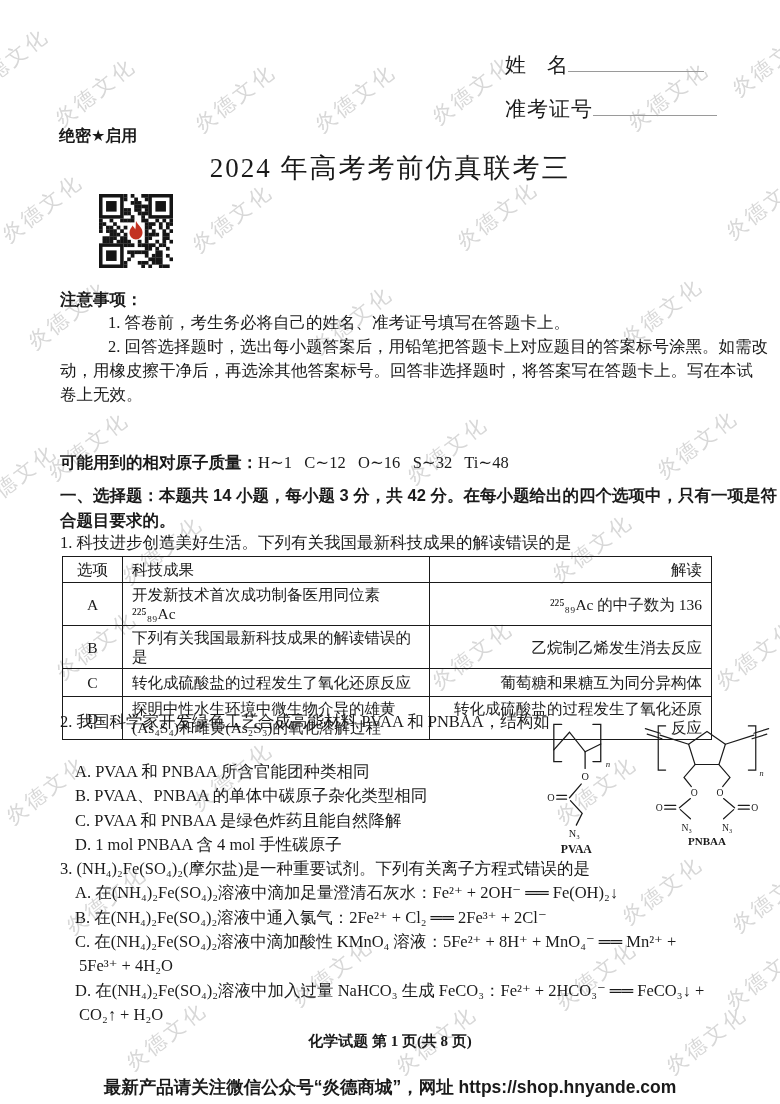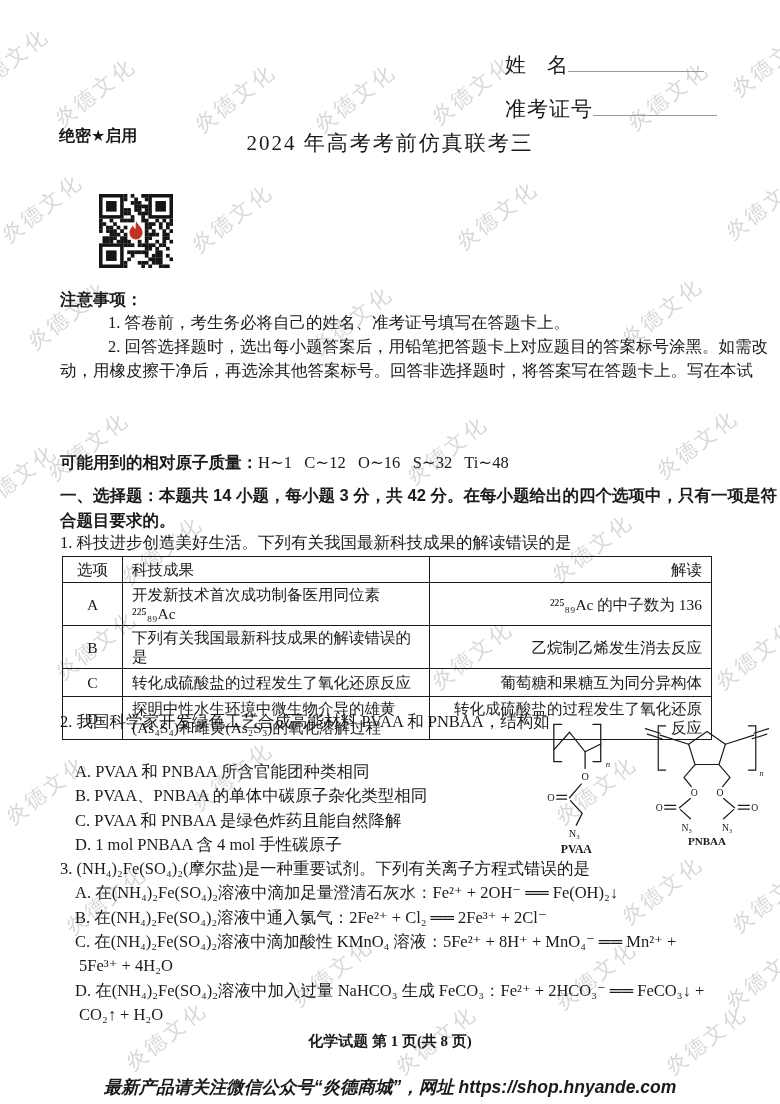--- a/index.html
+++ b/index.html
@@ -19,21 +19,21 @@
   #content{position:absolute;inset:0;z-index:1;}
   .hei{font-family:"Liberation Sans","DejaVu Sans",sans-serif;font-weight:bold;}
   .abs{position:absolute;}
   .center{left:0;width:780px;text-align:center;}
   #secret-label{left:59px;top:126px;font-size:16px;}
   #name-row{left:505px;top:47px;font-size:21px;white-space:pre;}
   #examno-row{left:505px;top:91px;font-size:21px;white-space:pre;letter-spacing:1px;}
   .blank-line{display:inline-block;border-bottom:1.5px solid #9a9a9a;vertical-align:baseline;height:24px;}
   #name-blank{width:136px;}
   #examno-blank{width:124px;}
-  #exam-title{top:129px;font-size:21px;letter-spacing:2px;}
+  #exam-title{top:150px;font-size:27px;letter-spacing:2px;}
   #subject-title{top:203px;font-size:31px;letter-spacing:4px;white-space:pre;}
   #qr-box{left:99px;top:194px;width:74px;height:74px;}
   .main-line{position:absolute;left:60px;width:654px;font-size:16.5px;line-height:24px;white-space:nowrap;}
   .ind{padding-left:48px;}
   .opt{padding-left:15px;}
   .cont{padding-left:19px;}
   #mass-line .val{white-space:pre;}
   
   #q1-table{
     position:absolute;left:62px;top:556px;width:650px;border-collapse:collapse;
@@ -53,21 +53,21 @@
   
   #q2-figure{position:absolute;left:544px;top:708px;width:234px;height:148px;}
   #q2-figure svg{position:absolute;}
   #pvaa-svg{left:2px;top:4px;}
   #pnbaa-svg{left:94px;top:0;}
   .bond{stroke:#1a1a1a;stroke-width:1.3;fill:none;stroke-linecap:round;}
   .atom{font-size:10.5px;fill:#1a1a1a;font-family:"Liberation Serif","DejaVu Serif",serif;}
   .figlabel{font-size:12px;font-weight:bold;fill:#1a1a1a;font-family:"Liberation Serif","DejaVu Serif",serif;}
   .nsub{font-size:9px;font-style:italic;fill:#1a1a1a;}
   #footer-line{top:1032px;font-size:15px;font-weight:bold;}
-  #promo-line{top:1075px;font-size:17.5px;font-style:italic;}
+  #promo-line{top:1075px;font-size:17.5px;}
 </style>
 </head>
 <body>
 
 <div class="page">
 
   <div id="wm-layer">
       <span class="wm" style="left: 8px; top: 62px;">炎德文化</span>
       <span class="wm" style="left: 95px; top: 92px;">炎德文化</span>
       <span class="wm" style="left: 235px; top: 98px;">炎德文化</span>
@@ -268,20 +268,21 @@
         <rect x="3.5238095238095237" y="52.857142857142854" width="17.61904761904762" height="17.61904761904762" fill="#ffffff"></rect>
         <rect x="7.0476190476190474" y="56.38095238095238" width="10.571428571428571" height="10.571428571428571" fill="#151515"></rect>
         <path d="M37,27 C39.5,32 43.5,33.5 43.5,38.5 C43.5,42.5 40.5,45.5 37,45.5 C33.5,45.5 30.5,42.5 30.5,38.5 C30.5,35.5 32.3,34 33.6,31.5 C34.6,33.2 35.8,34 36.2,35.5 C37.2,33 36.5,30.5 37,27 Z" fill="#c23222"></path>
       </svg>
 
 
     <div class="main-line hei" style="top:287px">注意事项：</div>
     <div class="main-line ind" style="top:311px">1. 答卷前，考生务必将自己的姓名、准考证号填写在答题卡上。</div>
     <div class="main-line ind" style="top:335px">2. 回答选择题时，选出每小题答案后，用铅笔把答题卡上对应题目的答案标号涂黑。如需改</div>
     <div class="main-line" style="top:359px">动，用橡皮擦干净后，再选涂其他答案标号。回答非选择题时，将答案写在答题卡上。写在本试</div>
+    <div class="main-line" style="top:383px">卷上无效。</div>
 
     <div id="mass-line" class="main-line" style="top:450px"><span class="hei">可能用到的相对原子质量：</span><span class="val">H∼1   C∼12   O∼16   S∼32   Ti∼48</span></div>
 
     <div class="main-line hei" style="top:483px">一、选择题：本题共 14 小题，每小题 3 分，共 42 分。在每小题给出的四个选项中，只有一项是符</div>
     <div class="main-line hei" style="top:508px">合题目要求的。</div>
 
     <div class="main-line" style="top:531px">1. 科技进步创造美好生活。下列有关我国最新科技成果的解读错误的是</div>
 
     <table id="q1-table">
       <tbody>

